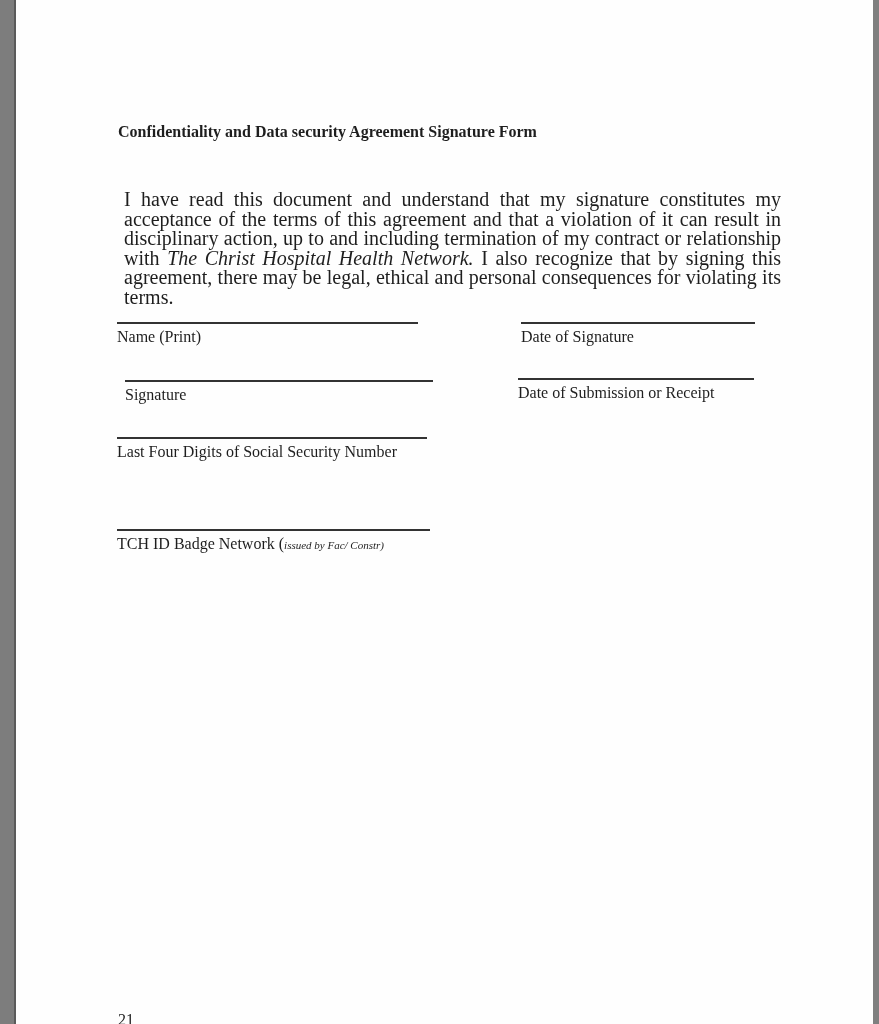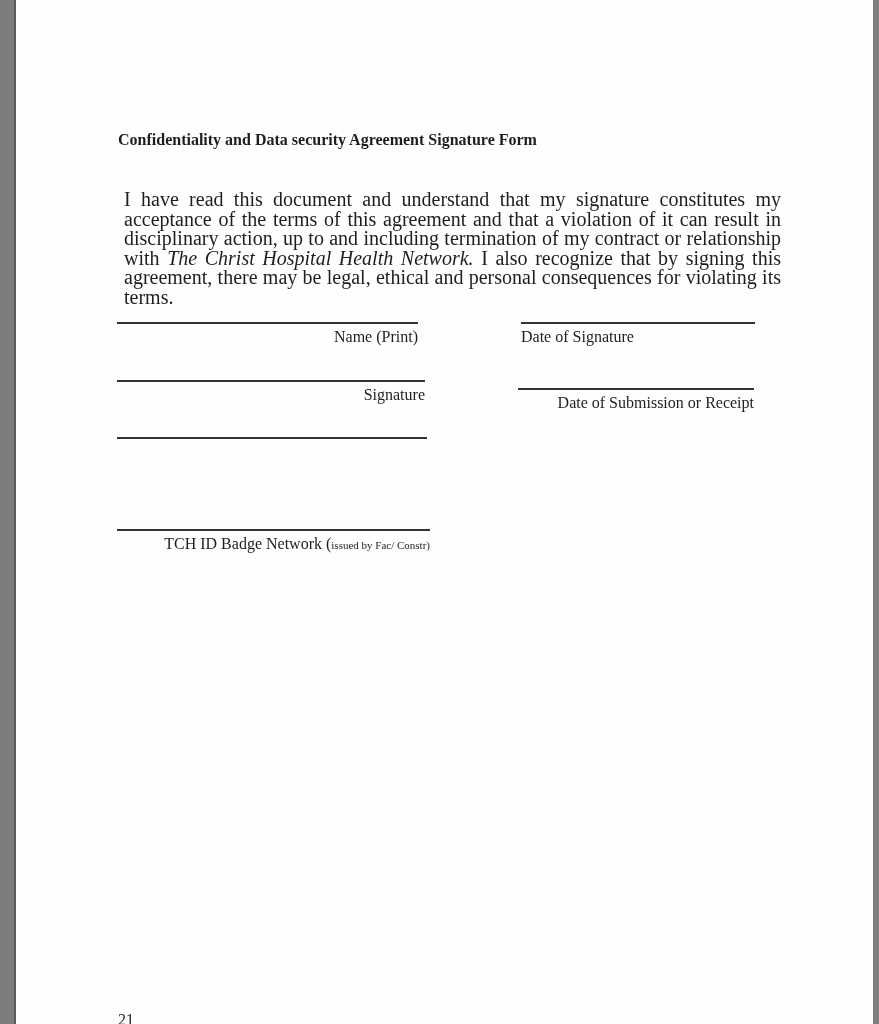--- a/index.html
+++ b/index.html
@@ -23,21 +23,21 @@
     border-right: 2px solid #5a5a5a;
   }
   .viewer-edge-right {
     position: absolute;
     right: 0; top: 0;
     width: 6px; height: 1024px;
     background: #7f7f7f;
   }
   .doc-title {
     position: absolute;
-    left: 118px; top: 120px;
+    left: 118px; top: 112px;
     font-size: 16px;
     font-weight: bold;
     white-space: nowrap;
   }
   .doc-paragraph {
     position: absolute;
     left: 124px; top: 170px;
     width: 657px;
     font-size: 20px;
     line-height: 19.5px;
@@ -47,34 +47,34 @@
     position: absolute;
   }
   .sig-line {
     height: 0;
     border-top: 2px solid #333333;
   }
   .field-label {
     margin-top: 4px;
     font-size: 16px;
     white-space: nowrap;
-    text-align: right;
   }
   .field-label.align-right {
     text-align: left;
     padding-right: 8px;
   }
   #field-name        { left: 117px; top: 322px; width: 301px; }
   #field-date-sig    { left: 521px; top: 322px; width: 234px; }
-  #field-signature   { left: 117px; top: 380px; width: 308px; }
-  #field-date-sub    { left: 518px; top: 378px; width: 236px; margin-top: 10px; }
+  #field-signature   { left: 125px; top: 380px; width: 308px; }
+  #field-date-sub    { left: 518px; top: 378px; width: 236px; }
   #field-ssn         { left: 117px; top: 437px; width: 310px; }
   #field-tch         { left: 117px; top: 529px; width: 313px; }
   .small-note {
     font-size: 11px;
+    font-style: italic;
   }
   .page-number {
     position: absolute;
     left: 118px; top: 1011px;
     font-size: 16px;
   }
 </style>
 </head>
 <body>
 
@@ -102,20 +102,21 @@
     <div class="field-label">Signature</div>
   </div>
 
   <div class="field" id="field-date-sub">
     <div class="sig-line"></div>
     <div class="field-label">Date of Submission or Receipt</div>
   </div>
 
   <div class="field" id="field-ssn">
     <div class="sig-line"></div>
+    <div class="field-label">Last Four Digits of Social Security Number</div>
   </div>
 
   <div class="field" id="field-tch">
     <div class="sig-line"></div>
     <div class="field-label"><span>TCH ID Badge Network (</span><span class="small-note">issued by Fac/ Constr)</span></div>
   </div>
 
   <div class="page-number">21</div>
 
 </div>

